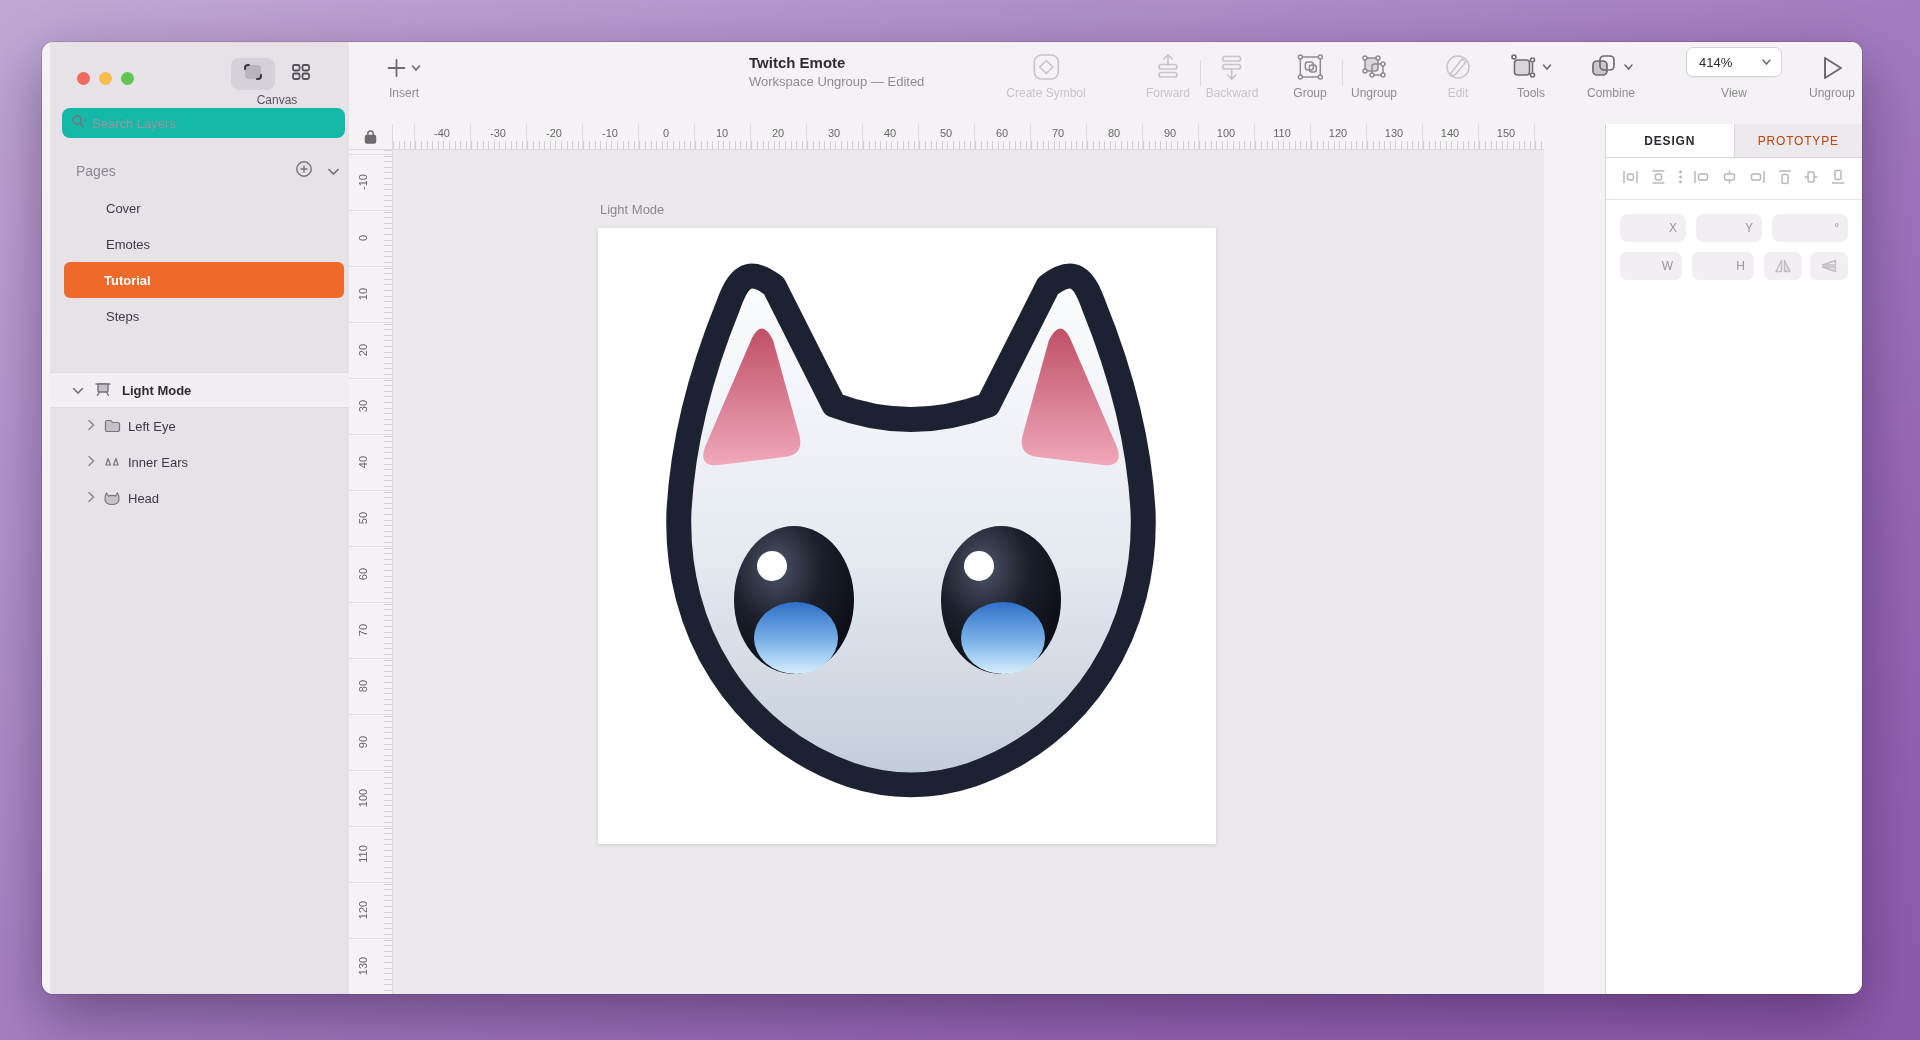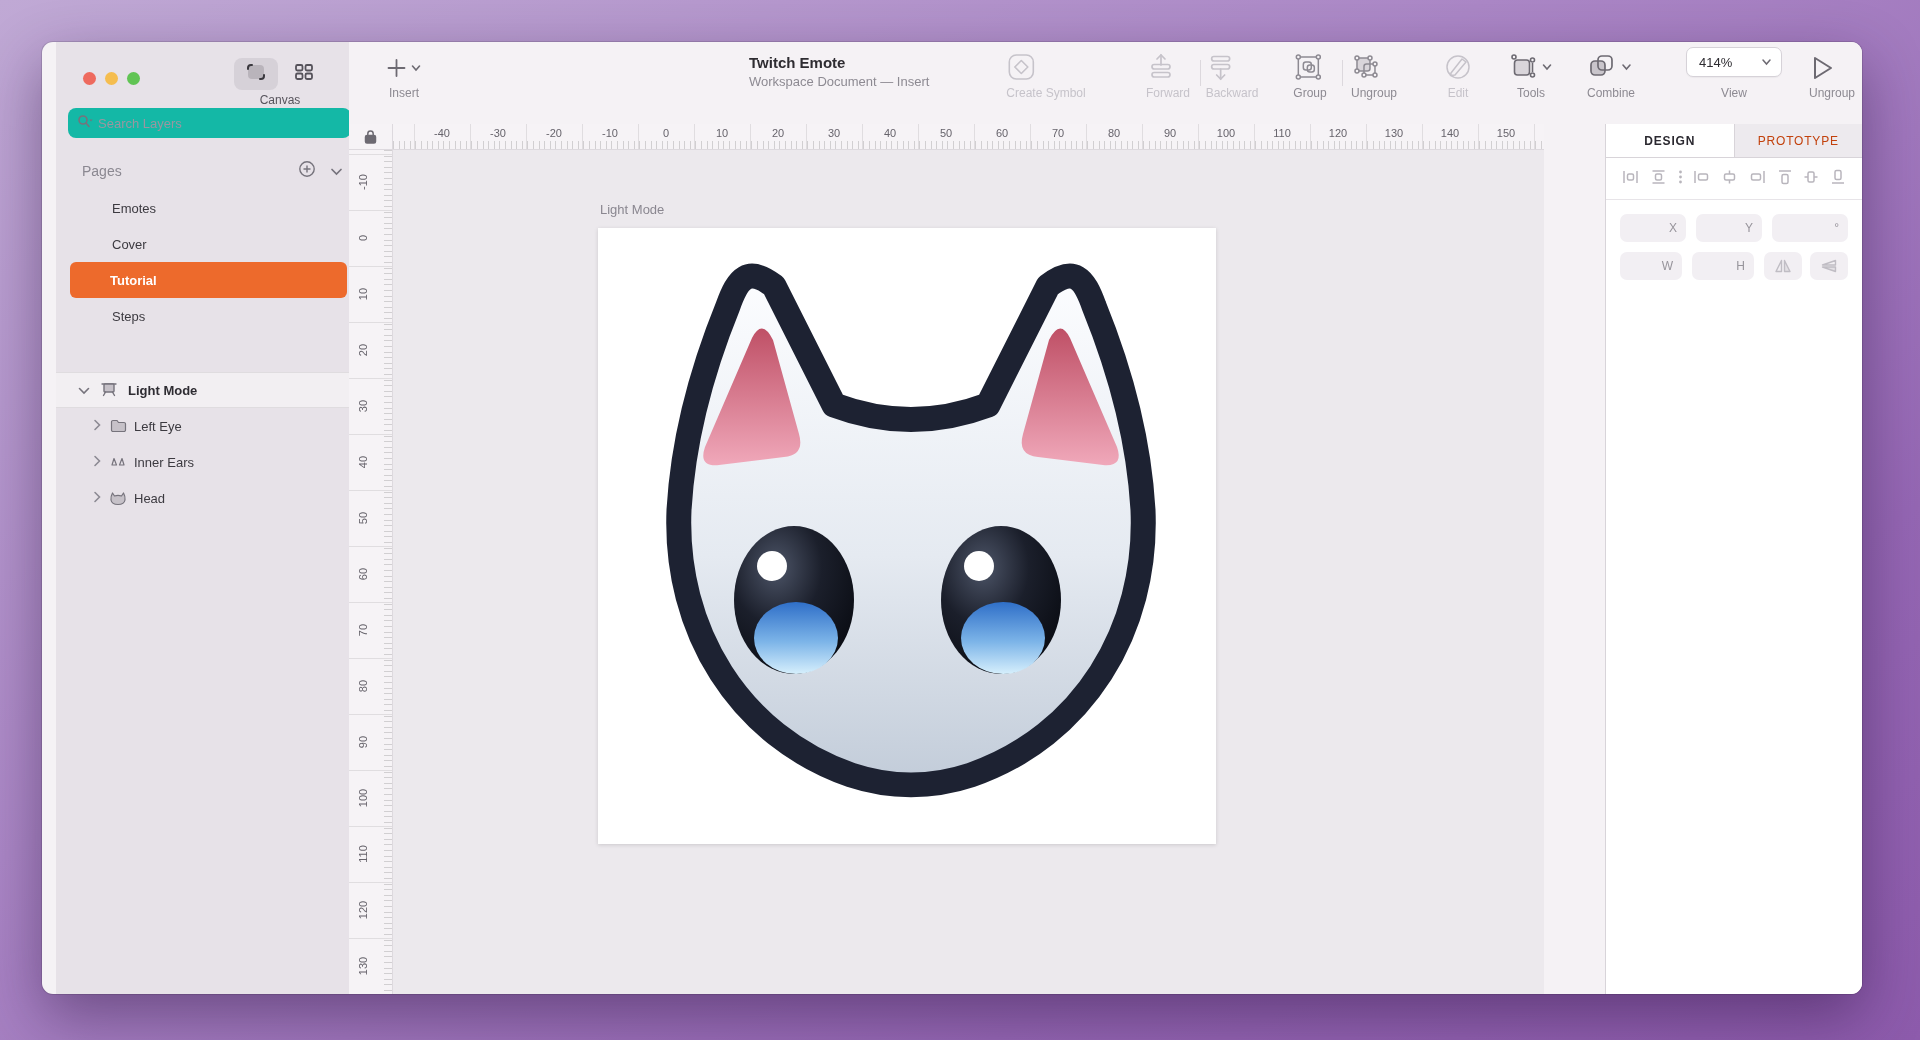--- a/index.html
+++ b/index.html
@@ -10,22 +10,22 @@
     position:relative;
   }
   .window {
     position:absolute; left:42px; top:42px; width:1820px; height:952px;
     border-radius:11px; overflow:hidden;
     background:#f5f2f5;
     box-shadow:0 22px 60px rgba(40,15,60,.45), 0 0 0 1px rgba(0,0,0,.12);
   }
   
   .sidebar {
-    position:absolute; left:14px; top:0; bottom:0; width:307px;
-    background:#e7e2e8; border-right:6px solid #7f1d1d;
+    position:absolute; left:8px; top:0; bottom:0; width:307px;
+    background:#e7e2e8; border-right:3px solid #7f1d1d;
   }
   .traffic { position:absolute; left:27px; top:30px; display:flex; gap:9px; }
   .tl { width:13px; height:13px; border-radius:50%; }
   .tl.red{ background:#ee6a5e; } .tl.yellow{ background:#f5bd4f; } .tl.green{ background:#61c454; }
   .seg-wrap { position:absolute; right:22px; top:16px; width:110px; text-align:center; }
   .seg { display:inline-flex; gap:4px; }
   .seg-btn { width:44px; height:32px; border-radius:8px; display:flex; align-items:center; justify-content:center; }
   .seg-btn.active { background:#d6d1d8; }
   .seg-label { margin-top:3px; font-size:12px; color:#57545c; }
   .searchbox {
@@ -54,21 +54,21 @@
     font-size:13px; color:#2e2c32; font-weight:bold;
   }
   .lrow { height:36px; display:flex; align-items:center; font-size:13px; color:#3c3a40; }
   .lrow .chev { margin-left:37px; }
   .lrow .licon { margin-left:8px; width:18px; display:flex; justify-content:center; }
   .lrow .llabel { margin-left:7px; }
   
   .main { position:absolute; left:307px; top:0; right:0; bottom:0; }
   .toolbar { position:absolute; left:0; top:0; right:0; height:82px; background:#f5f2f5; }
   .titem { position:absolute; transform:translateX(-50%); text-align:center; }
-  .ticon { height:40px; display:flex; align-items:flex-end; gap:4px; }
+  .ticon { height:40px; display:flex; align-items:flex-end; justify-content:center; gap:4px; }
   .tlabel { margin-top:4px; font-size:12px; color:#8d8a92; white-space:nowrap; }
   .titem.disabled .tlabel { color:#c6c3ca; }
   .tsep { position:absolute; top:18px; width:1px; height:26px; background:#dcd8dd; }
   .doc-title { position:absolute; left:400px; top:12px; }
   .doc-title .t1 { font-size:15px; font-weight:bold; color:#2e2c31; }
   .doc-title .t2 { font-size:13px; color:#8d8a92; margin-top:3px; }
   .zoom-box {
     width:96px; height:30px; background:#ffffff; border:1px solid #d6d2d8; border-radius:7px;
     display:flex; align-items:center; padding:0 9px 0 12px; box-shadow:0 1px 1px rgba(0,0,0,.04);
   }
@@ -202,22 +202,22 @@
         </span>
         <span>
           <svg width="13" height="9" viewBox="0 0 13 9" fill="none" stroke="#76737c" stroke-width="1.7" stroke-linecap="round">
             <path d="M2 2.5 L6.5 7 L11 2.5"></path>
           </svg>
         </span>
       </span>
     </div>
 
     <div class="plist">
+      <div class="prow">Cover</div>
       <div class="prow">Emotes</div>
-      <div class="prow">Cover</div>
       <div class="prow selected">Tutorial</div>
       <div class="prow">Steps</div>
     </div>
 
     <div class="layers-sec">
       <div class="artboard-row">
         <span>
           <svg width="12" height="8" viewBox="0 0 12 8" fill="none" stroke="#76737c" stroke-width="1.6" stroke-linecap="round">
             <path d="M1.5 1.5 L6 6 L10.5 1.5"></path>
           </svg>
@@ -291,21 +291,21 @@
           </svg>
           <svg width="11" height="26" viewBox="0 0 11 26" fill="none" stroke="#6d6a72" stroke-width="1.6" stroke-linecap="round">
             <path d="M2 10 L5.5 14 L9 10"></path>
           </svg>
         </div>
         <div class="tlabel">Insert</div>
       </div>
 
       <div class="doc-title">
         <div class="t1">Twitch Emote</div>
-        <div class="t2">Workspace Document — Insert</div>
+        <div class="t2">Workspace Ungroup — Edited</div>
       </div>
 
       <div class="titem disabled" style="left:697px;">
         <div class="ticon">
           <svg width="30" height="30" viewBox="0 0 30 30" fill="none" stroke="#c6c3ca" stroke-width="1.6" stroke-linejoin="round">
             <rect x="3" y="3" width="24" height="24" rx="7"></rect>
             <path d="M15 8.5 L21.5 15 L15 21.5 L8.5 15 Z"></path>
           </svg>
         </div>
         <div class="tlabel">Create Symbol</div>

